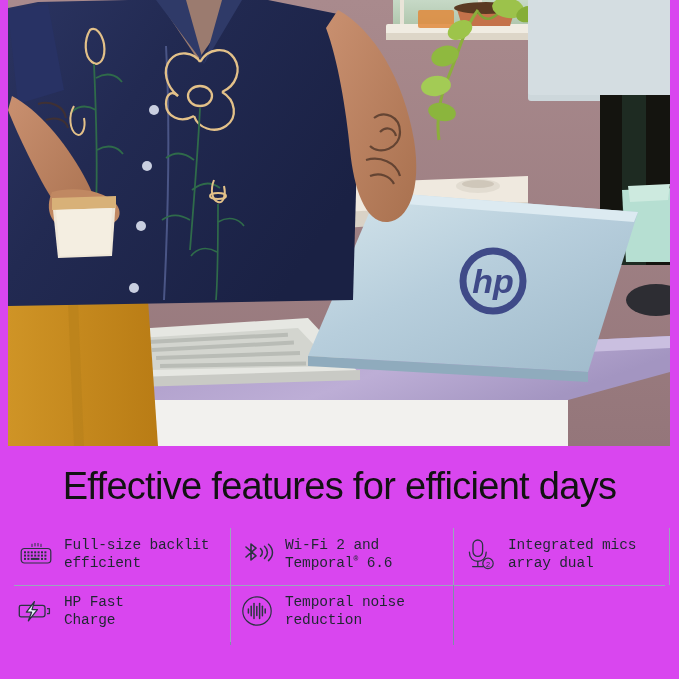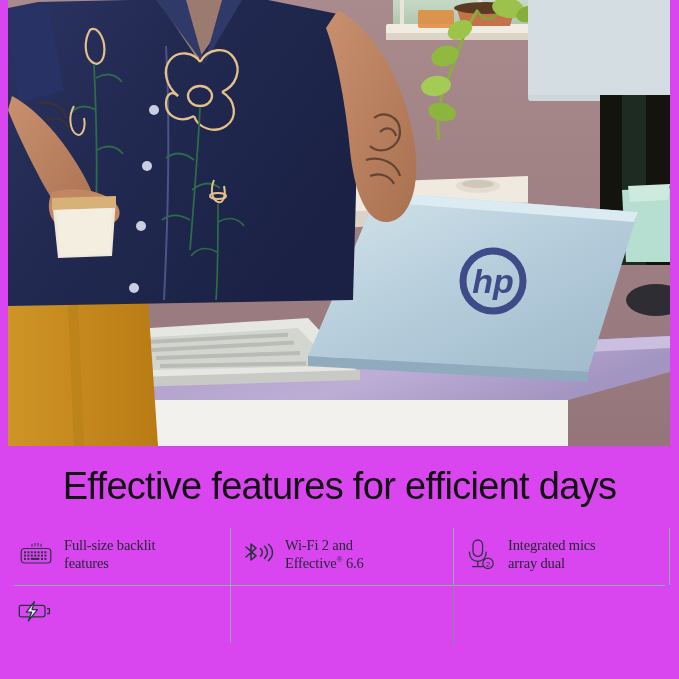--- a/index.html
+++ b/index.html
@@ -76,21 +76,21 @@
     align-items: center;
     justify-content: center;
     margin-right: 8px;
     margin-left: 6px;
   }
   .feat-icon svg { display: block; }
   .feat-label {
     font-size: 14.5px;
     line-height: 18px;
     color: #1f2730;
-    font-family: Liberation Serif, serif;
+    font-family: Liberation Mono, monospace;
     letter-spacing: -0.15px;
     padding-top: 1px;
   }
   .feat-label sup {
     font-size: 8px;
     vertical-align: super;
     line-height: 0;
   }
   .hrule {
     position: absolute;
@@ -348,38 +348,38 @@
           <g stroke="#2b3440" stroke-width="1" stroke-linecap="round">
             <path d="M12 4.6 L12 2.2"></path>
               <path d="M15 4 L15 1.4"></path>
             <path d="M18 4 L18 1.4"></path>
               <path d="M21 4.6 L21 2.2"></path>
           </g>
         </svg>
       </span>
       <span class="feat-label">
         <span>Full-size backlit</span><br>
-        <span>features</span>
+        <span>efficient</span>
       </span>
     </div>
 
     <div class="cell row1 col2">
       <span class="feat-icon">
         <svg width="34" height="30" viewBox="0 0 34 30">
           <path d="M6 8 L16 16.8 L11 21 L11 5 L16 9.2 L6 18" fill="none" stroke="#2b3440" stroke-width="1.6" stroke-linecap="round" stroke-linejoin="round"></path>
           <g fill="none" stroke="#2b3440" stroke-width="1.5" stroke-linecap="round">
             <path d="M20.5 9.5 C23 12 23 14.6 20.5 17.3"></path>
             <path d="M24.5 7.3 C28.4 11 28.4 15.8 24.5 19.5"></path>
             <path d="M28.5 5.2 C33.8 10.2 33.8 16.6 28.5 21.6"></path>
           </g>
         </svg>
       </span>
       <span class="feat-label">
         <span>Wi-Fi 2 and</span><br>
-        <span>Effective</span><sup>®</sup><span> 6.6</span>
+        <span>Temporal</span><sup>®</sup><span> 6.6</span>
       </span>
     </div>
 
 
     <div class="cell row2 col1">
       <span class="feat-icon">
         <svg width="30" height="32" viewBox="0 0 30 32">
           <rect x="8" y="2" width="9.6" height="16.4" rx="4.8" fill="none" stroke="#2b3440" stroke-width="1.3"></rect>
           <path d="M4.4 14.2 C4.4 20.4 8.4 23.4 12.8 23.4 C17.2 23.4 21.2 20.4 21.2 14.2" fill="none" stroke="#2b3440" stroke-width="1.3" stroke-linecap="round"></path>
           <path d="M12.8 23.4 L12.8 28.4" stroke="#2b3440" stroke-width="1.3" stroke-linecap="round"></path>
@@ -395,17 +395,41 @@
     </div>
 
     <div class="cell row2 col2">
       <span class="feat-icon">
         <svg width="36" height="24" viewBox="0 0 36 24">
           <path d="M3 6.4 L24.6 6.4 C26 6.4 27 7.4 27 8.8 L27 15.4 C27 16.8 26 17.8 24.6 17.8 L3 17.8 C2 17.8 1.3 17 1.3 16.2 L1.3 8 C1.3 7.2 2 6.4 3 6.4 Z" fill="none" stroke="#2b3440" stroke-width="1.3" stroke-linejoin="round"></path>
           <path d="M29 9.6 L31.4 9.6 L31.4 14.6 L29 14.6" fill="none" stroke="#2b3440" stroke-width="1.3" stroke-linejoin="round"></path>
           <path d="M16.4 2.6 L8.4 13.2 L13.6 13.2 L10.4 21.8 L19.4 10.6 L14 10.6 Z" fill="#eaf2fd" stroke="#2b3440" stroke-width="1.3" stroke-linejoin="round"></path>
         </svg>
       </span>
+      <span class="feat-label">
+        <span>HP Fast</span><br>
+        <span>Charge</span>
+      </span>
     </div>
 
+    <div class="cell row2 col3">
+      <span class="feat-icon">
+        <svg width="32" height="32" viewBox="0 0 32 32">
+          <circle cx="16" cy="16" r="14.2" fill="none" stroke="#2b3440" stroke-width="1.2"></circle>
+          <g stroke="#2b3440" stroke-width="1.5" stroke-linecap="round">
+            <path d="M7.4 14 L7.4 18"></path>
+            <path d="M10.2 11.2 L10.2 20.8"></path>
+            <path d="M13 8.6 L13 23.4"></path>
+            <path d="M15.8 11.4 L15.8 20.6"></path>
+            <path d="M18.6 8.6 L18.6 23.4"></path>
+            <path d="M21.4 11.2 L21.4 20.8"></path>
+            <path d="M24.2 14 L24.2 18"></path>
+          </g>
+        </svg>
+      </span>
+      <span class="feat-label">
+        <span>Temporal noise</span><br>
+        <span>reduction</span>
+      </span>
+    </div>
 
   </div>
 </div>
 
 </body></html>

